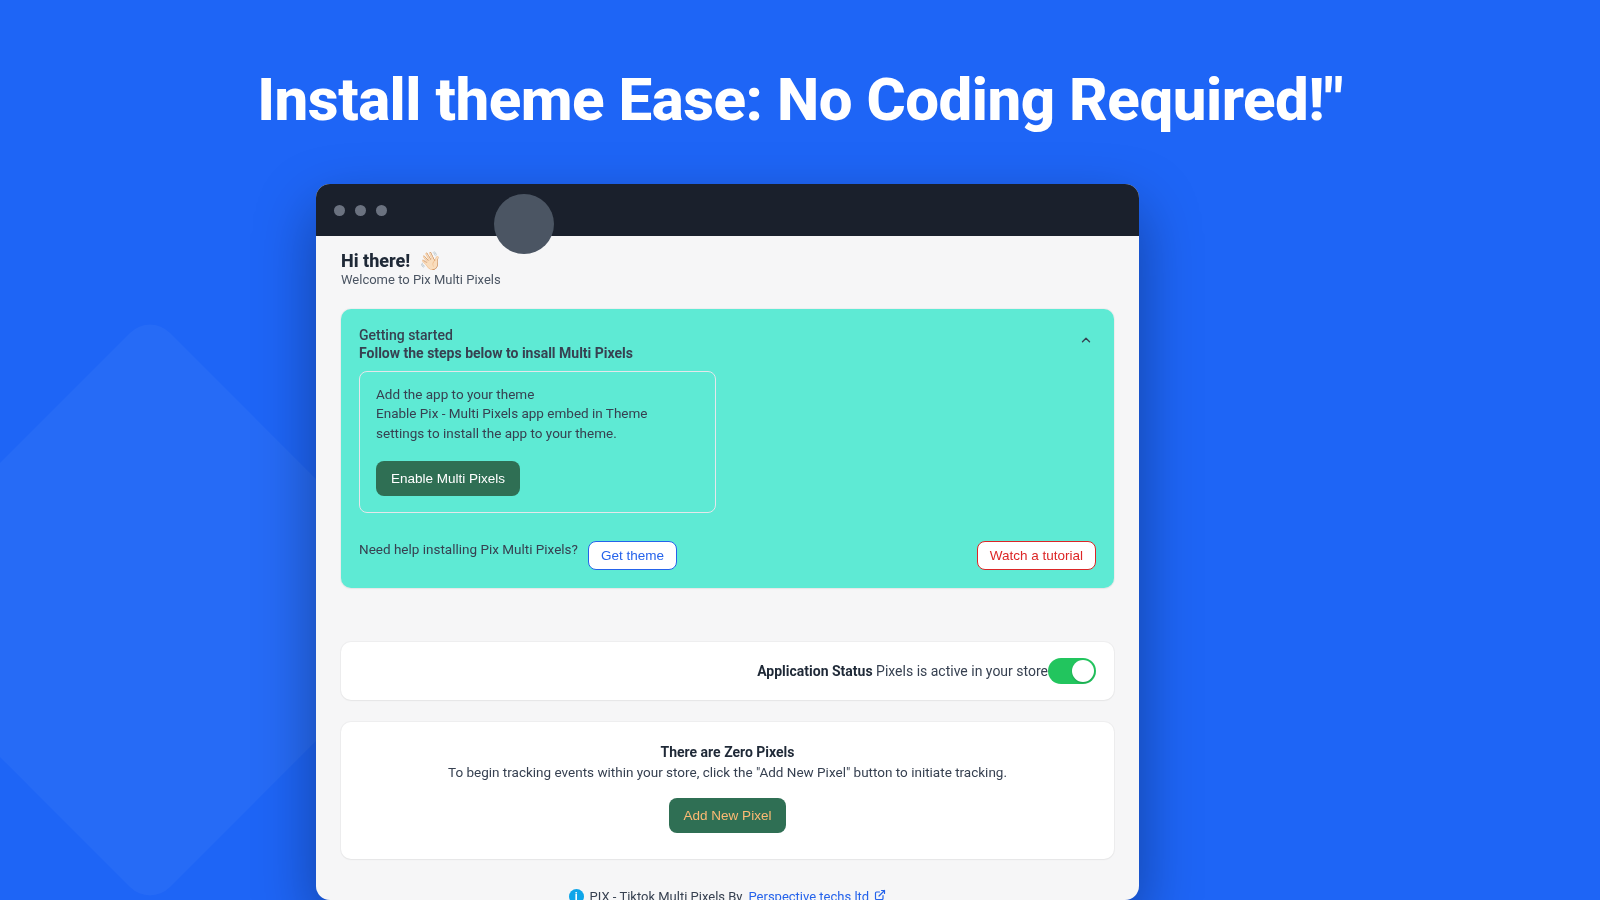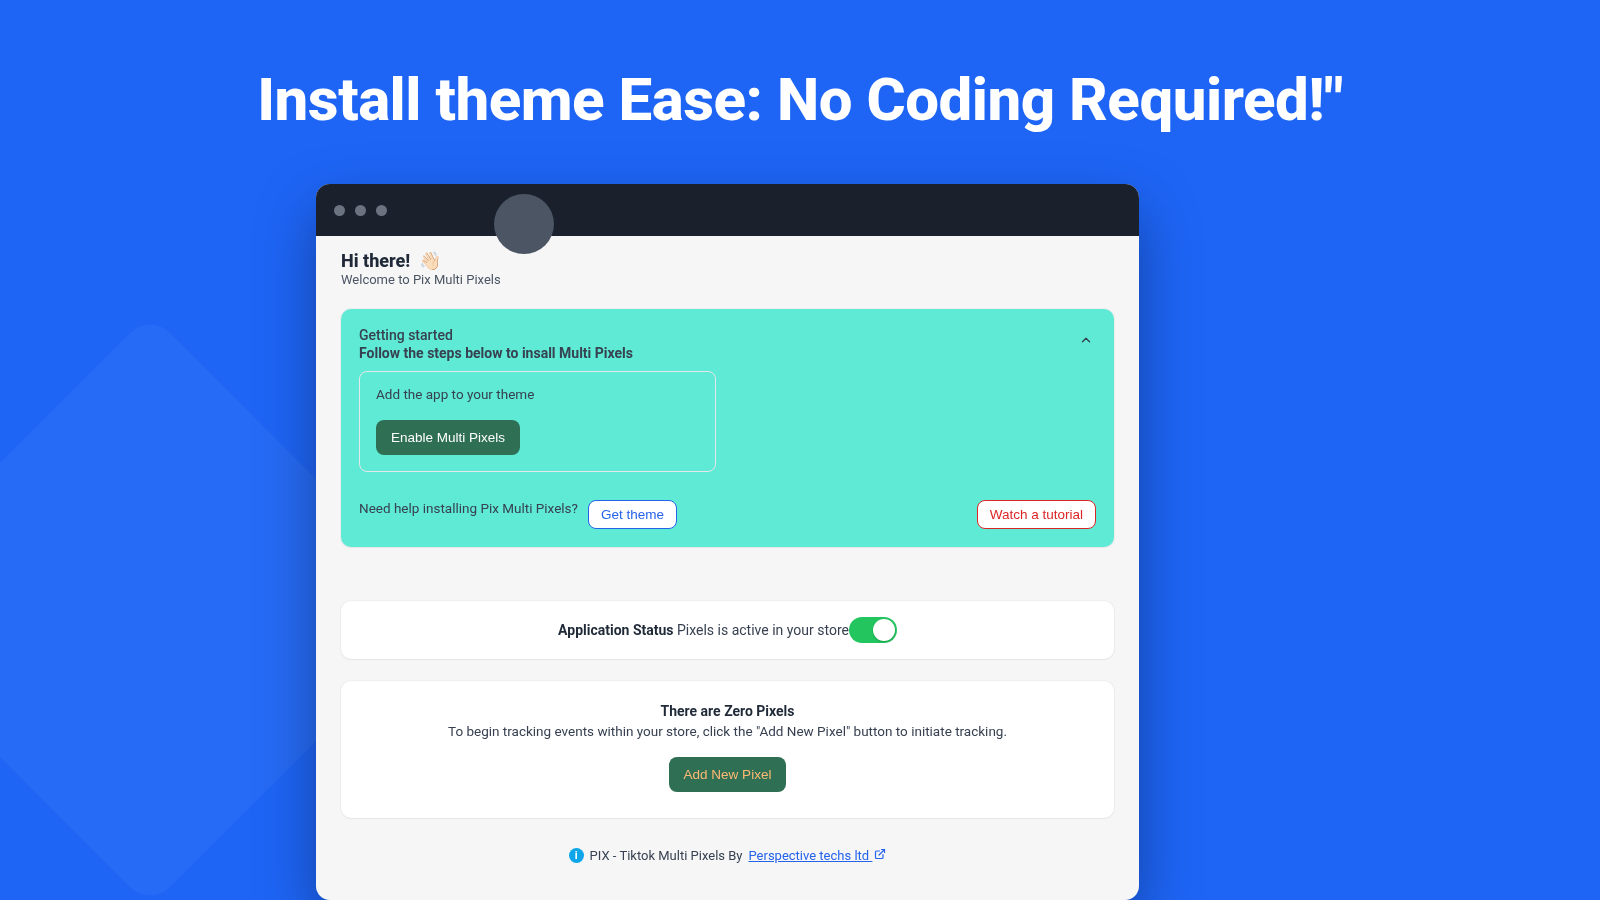--- a/index.html
+++ b/index.html
@@ -169,21 +169,21 @@
     border-radius: 8px;
   }
   .status-card {
     background: #fff;
     border-radius: 10px;
     box-shadow: 0 1px 2px rgba(0,0,0,0.04), 0 0 0 1px rgba(0,0,0,0.03);
     padding: 16px 18px;
     margin-top: 54px;
     display: flex;
     align-items: center;
-    justify-content: center;
+    justify-content: flex-end;
   }
   .status-text { font-size: 14px; color: #374151; }
   .status-text strong { font-weight: 700; color: #1f2937; }
   .toggle {
     width: 48px; height: 26px;
     background: #22c55e;
     border-radius: 999px;
     position: relative;
     cursor: pointer;
   }
@@ -259,20 +259,21 @@
           <svg width="14" height="14" viewBox="0 0 24 24" fill="none" stroke="currentColor" stroke-width="2.4" stroke-linecap="round" stroke-linejoin="round">
               <polyline points="18 15 12 9 6 15"></polyline>
             </svg>
         </span>
       </div>
       <div class="card-title">Getting started</div>
       <div class="card-sub">Follow the steps below to insall Multi Pixels</div>
 
       <div class="step-box">
         <div class="step-title">Add the app to your theme</div>
+        <div class="step-desc">Enable Pix - Multi Pixels app embed in Theme settings to install the app to your theme.</div>
         <button class="btn btn-green">Enable Multi Pixels</button>
       </div>
 
       <div class="help-row">
         <div class="help-left">
           <span class="help-text">Need help installing Pix Multi Pixels?</span>
           <button class="btn btn-outline-blue">Get theme</button>
         </div>
         <button class="btn btn-outline-red">Watch a tutorial</button>
       </div>

